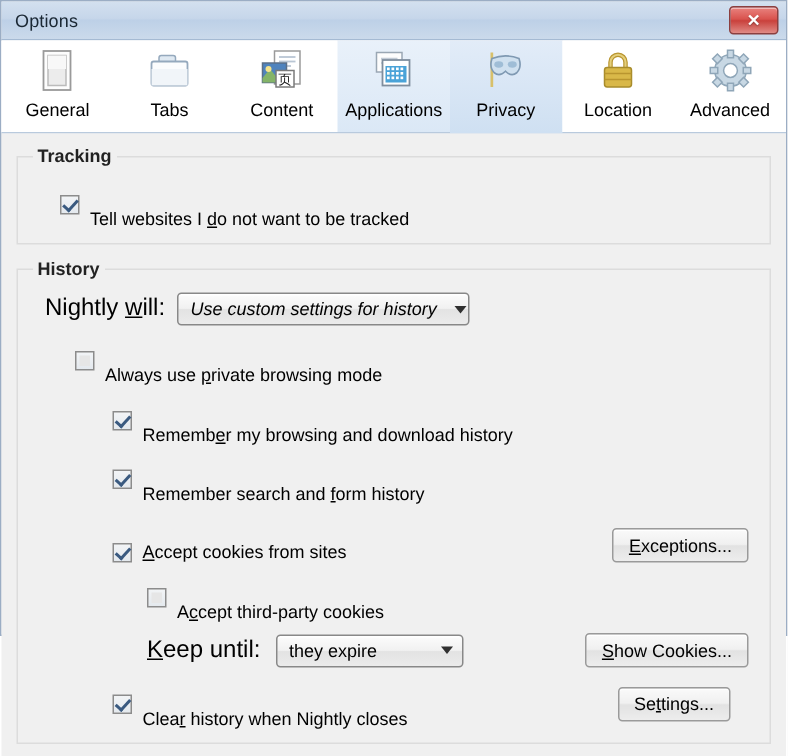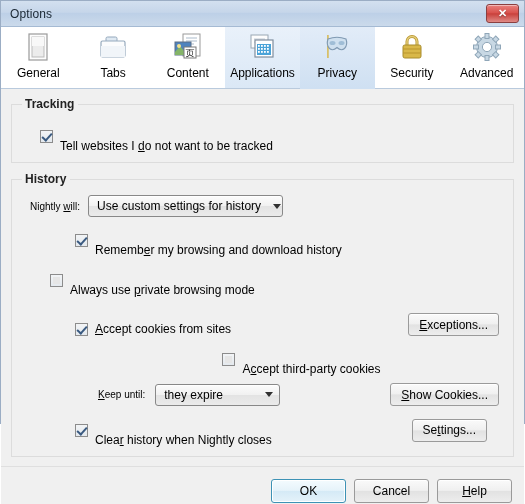--- a/index.html
+++ b/index.html
@@ -192,21 +192,21 @@
   .dropdown .dd-text { flex: 1 1 auto; }
   .dropdown .dd-arrow {
     margin-left: 12px;
     width: 0; height: 0;
     border-left: 4px solid transparent;
     border-right: 4px solid transparent;
     border-top: 5px solid #303030;
   }
 
   .label-txt {
-    font-size: 10px;
+    font-size: 16px;
     color: #000000;
     white-space: nowrap;
   }
 
   
   .btn {
     height: 23px;
     min-width: 72px;
     border: 1px solid #9a9a9a;
     border-radius: 3px;
@@ -224,21 +224,21 @@
   }
   .btn.default {
     border: 1px solid #3d92b5;
     box-shadow: inset 0 0 0 1px #ffffff;
     background: linear-gradient(to bottom, #f4fbfe 0%, #e6f3fa 47%, #d5eaf6 52%, #e4f2fa 100%);
   }
 
   
   .indent1 { margin-left: 30px; }
   .indent2 { margin-left: 55px; }
-  .indent3 { margin-left: 78px; justify-content: center; }
+  .indent3 { margin-left: 78px; }
 
   .hist-line { display: flex; align-items: center; }
   .hist-line .rightbtn { margin-left: auto; }
 
   
   .footer {
     flex: 0 0 49px;
     height: 49px;
     border-top: 1px solid #dfdfdf;
     background: #f0f0f0;
@@ -345,21 +345,21 @@
     <div class="tab">
       <span class="tab-icon">
         <svg width="32" height="32" viewBox="0 0 32 32">
           <path d="M11 13 v-3.5 a5 5 0 0 1 10 0 V13" fill="none" stroke="#b9952f" stroke-width="3"></path>
           <path d="M11 13 v-3.5 a5 5 0 0 1 10 0 V13" fill="none" stroke="#e4cf7c" stroke-width="1.4"></path>
           <rect x="7" y="13" width="18" height="13" rx="1.8" fill="#d9b849" stroke="#a88c2c" stroke-width="1"></rect>
           <line x1="7" y1="17" x2="25" y2="17" stroke="#b9952f" stroke-width="1"></line>
           <line x1="7" y1="21" x2="25" y2="21" stroke="#b9952f" stroke-width="1"></line>
         </svg>
       </span>
-      <span class="tab-label">Security</span>
+      <span class="tab-label">Location</span>
     </div>
 
 
     <div class="tab">
       <span class="tab-icon">
         <svg width="32" height="32" viewBox="0 0 32 32">
           <g fill="#c8d8e4" stroke="#8fa6b8" stroke-width="1">
             <circle cx="16" cy="15" r="10.5"></circle>
           </g>
           <g fill="#c8d8e4" stroke="#8fa6b8" stroke-width="1">
@@ -388,36 +388,40 @@
         <span class="cb checked"></span>
         <span class="cb-label"><span>Tell websites I </span><span class="u">d</span><span>o not want to be tracked</span></span>
       </div>
     </fieldset>
 
     <fieldset class="group">
       <legend>History</legend>
 
       <div class="hist-line" style="margin:5px 0 6px 10px;">
         <span class="label-txt"><span>Nightly </span><span class="u">w</span><span>ill:</span></span>
-        <span class="dropdown" style="margin-left:8px; width:195px;">
+        <span class="dropdown" style="margin-left:8px; width:195px;font-style:italic;">
           <span class="dd-text">Use custom settings for history</span>
           <span class="dd-arrow"></span>
         </span>
       </div>
 
+      <div class="row indent1" style="margin-top:6px;">
+        <span class="cb unchecked"></span>
+        <span class="cb-label"><span>Always use </span><span class="u">p</span><span>rivate browsing mode</span></span>
+      </div>
+
       <div class="row indent2" style="margin-top:6px;">
         <span class="cb checked"></span>
         <span class="cb-label"><span>Rememb</span><span class="u">e</span><span>r my browsing and download history</span></span>
       </div>
 
-      <div class="row indent1" style="margin-top:6px;">
-        <span class="cb unchecked"></span>
-        <span class="cb-label"><span>Always use </span><span class="u">p</span><span>rivate browsing mode</span></span>
-      </div>
-
+      <div class="row indent2" style="margin-top:5px;">
+        <span class="cb checked"></span>
+        <span class="cb-label"><span>Remember search and </span><span class="u">f</span><span>orm history</span></span>
+      </div>
 
       <div class="hist-line indent2" style="margin-top:5px;align-items:flex-end;">
         <span class="cb checked"></span>
         <span class="cb-label"><span></span><span class="u">A</span><span>ccept cookies from sites</span></span>
         <button class="btn rightbtn" style="margin-right:6px;">
             <span></span>
             <span class="u">E</span>
             <span>xceptions...</span>
           </button>
       </div>

